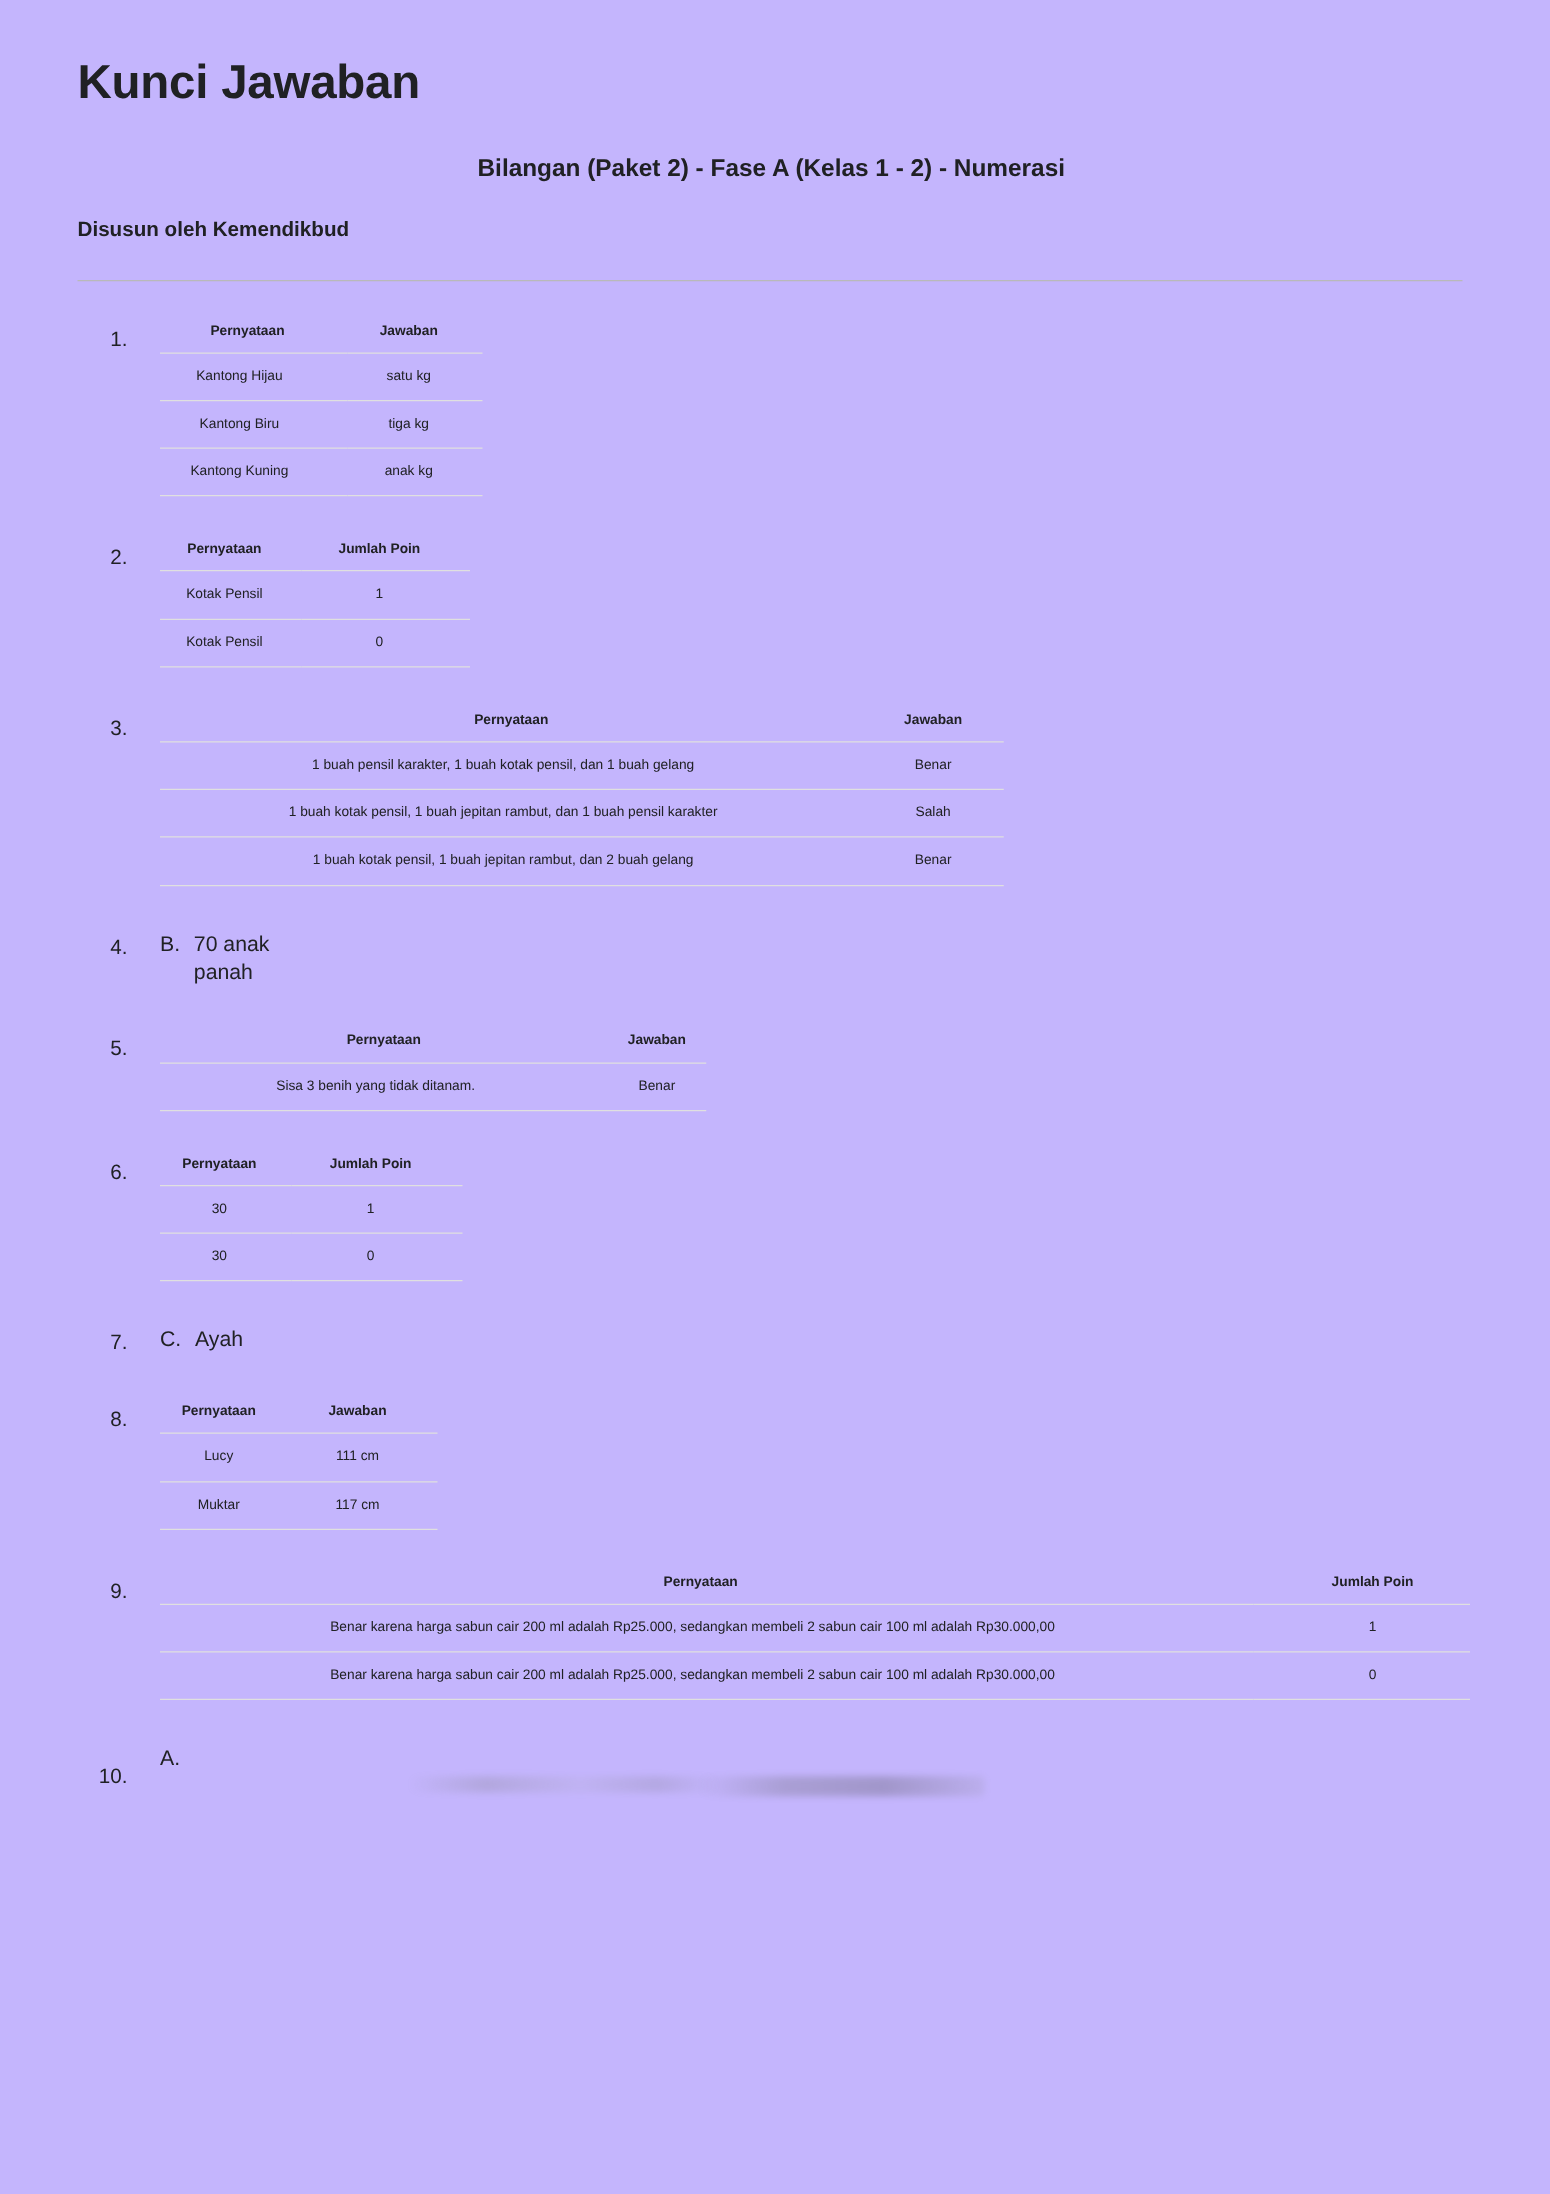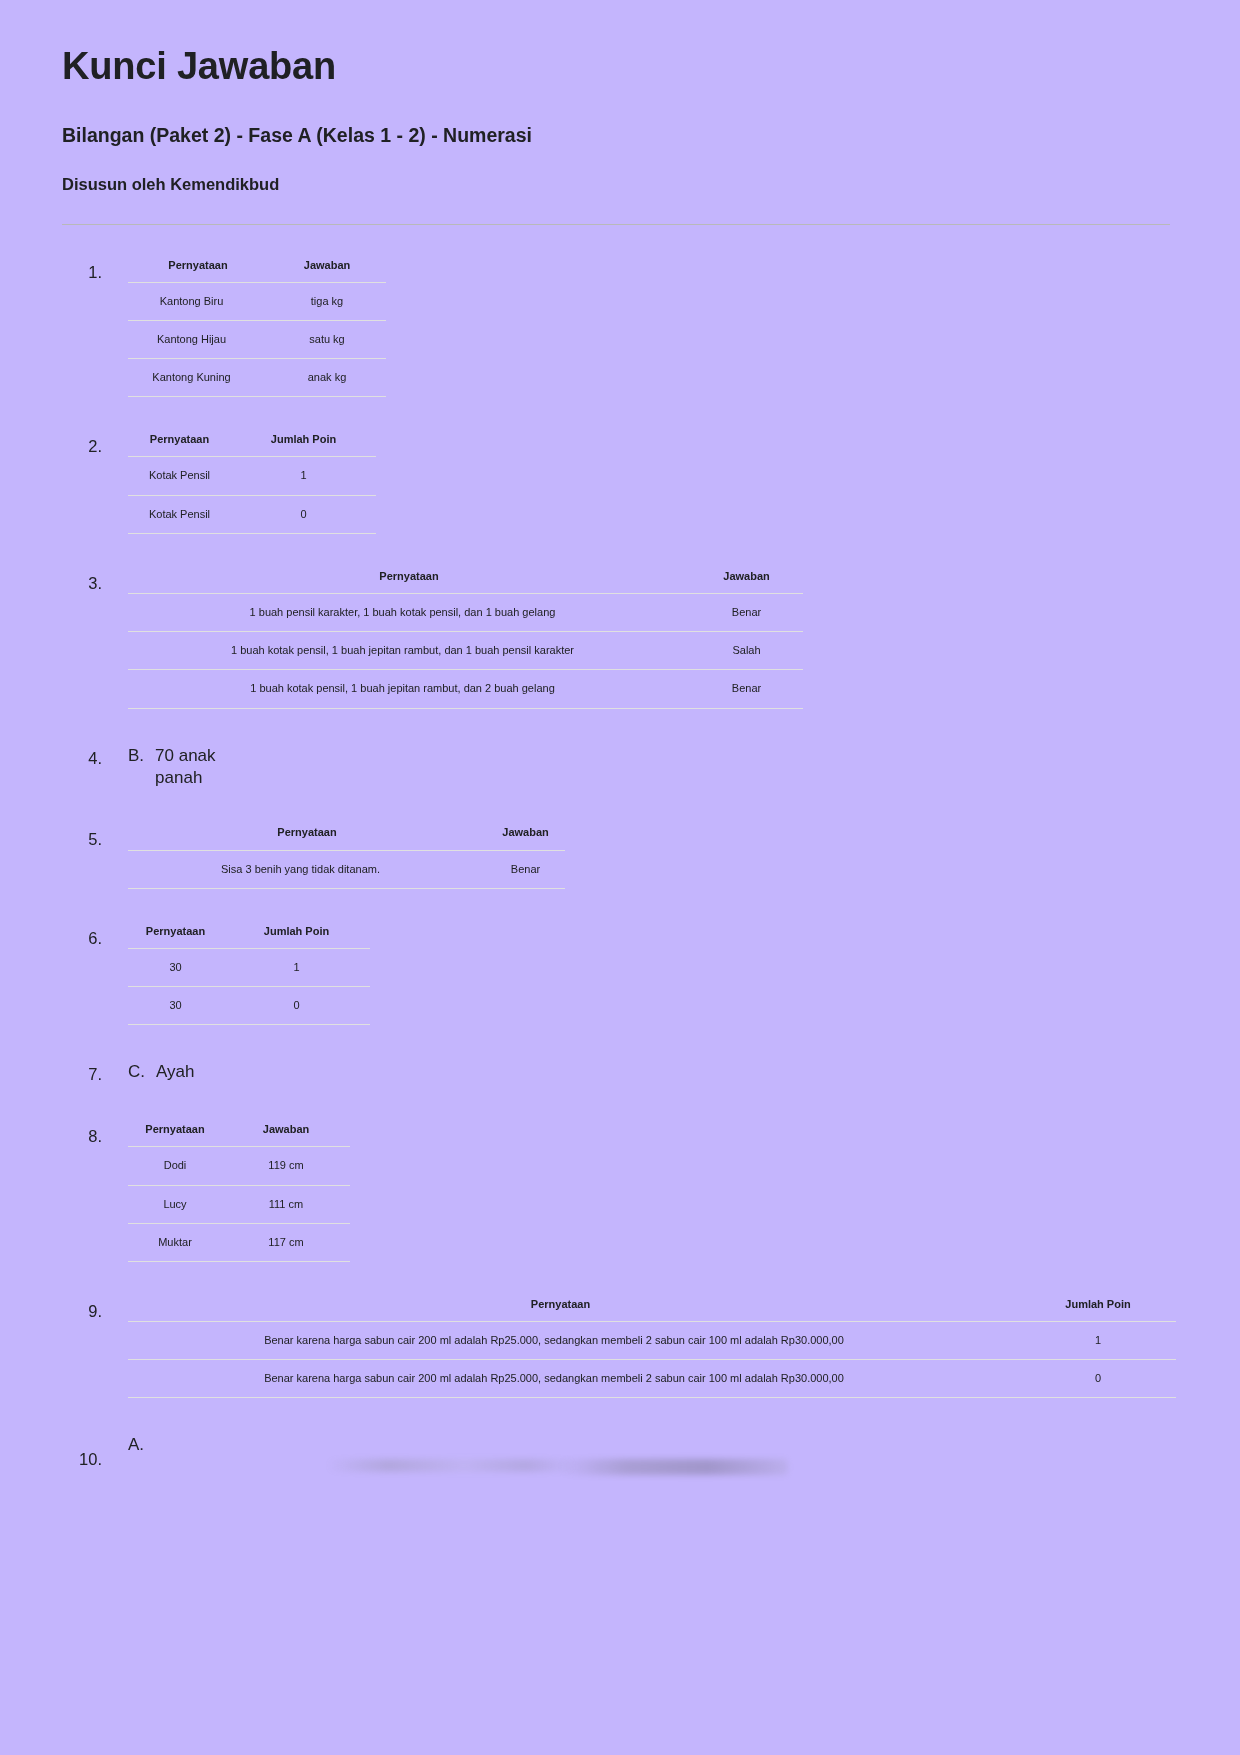--- a/index.html
+++ b/index.html
@@ -40,20 +40,21 @@
     letter-spacing: -0.2px;
     margin: 0 0 34px 0;
     color: #202124;
   }
   .doc-subtitle {
     font-size: 19.5px;
     font-weight: bold;
     line-height: 1.3;
     margin: 0 0 26px 0;
     color: #202124;
+    text-align: center;
   }
   .doc-byline {
     font-size: 16.5px;
     font-weight: bold;
     line-height: 1.3;
     margin: 0 0 28px 0;
     color: #202124;
   }
   .divider {
     border: 0;
@@ -222,26 +223,26 @@
                 <col class="c2">
               </colgroup>
             <thead>
               <tr>
                 <th>Pernyataan</th>
                 <th>Jawaban</th>
               </tr>
             </thead>
             <tbody>
               <tr>
+                <td class="pad-right">Kantong Hijau</td>
+                <td>satu kg</td>
+              </tr>
+              <tr>
                 <td class="pad-right">Kantong Biru</td>
                 <td>tiga kg</td>
-              </tr>
-              <tr>
-                <td class="pad-right">Kantong Hijau</td>
-                <td>satu kg</td>
               </tr>
               <tr>
                 <td class="pad-right">Kantong Kuning</td>
                 <td>anak kg</td>
               </tr>
             </tbody>
           </table>
         </div>
       </div>
 
@@ -385,24 +386,20 @@
                 <col class="c1">
                 <col class="c2">
               </colgroup>
             <thead>
               <tr>
                 <th>Pernyataan</th>
                 <th>Jawaban</th>
               </tr>
             </thead>
             <tbody>
-              <tr>
-                <td>Dodi</td>
-                <td>119 cm</td>
-              </tr>
               <tr>
                 <td>Lucy</td>
                 <td>111 cm</td>
               </tr>
               <tr>
                 <td>Muktar</td>
                 <td>117 cm</td>
               </tr>
             </tbody>
           </table>

